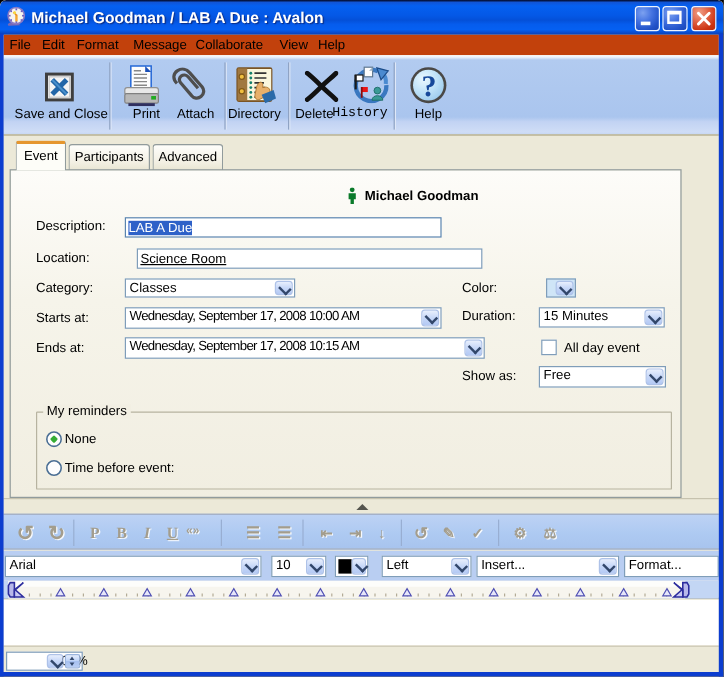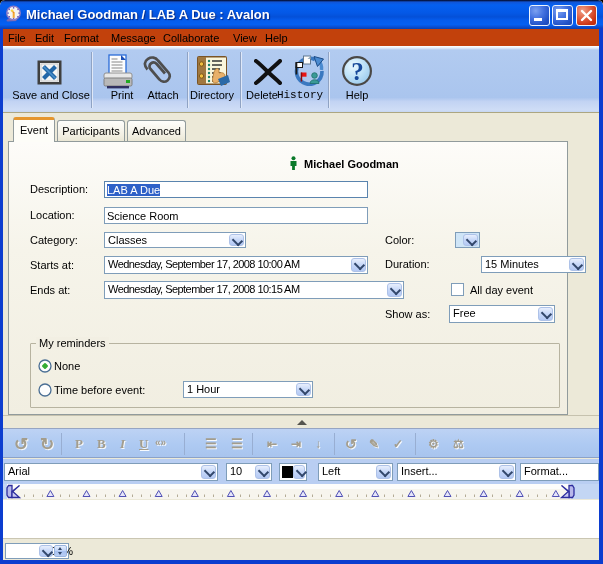--- a/index.html
+++ b/index.html
@@ -225,33 +225,33 @@
       <path d="M1.5 5 h6 v5 h-1.6 v4 h-2.8 v-4 H1.5 Z" fill="#0a7a2a"></path>
     </svg>
     <div class="lab" style="left:295px;top:16px;font-weight:bold">Michael Goodman</div>
 
     <div class="lab" style="left:21px;top:40.5px">Description:</div>
     <div class="inp" style="left:95px;top:39px;width:264px;height:17px;border-color:#5a84ae;">
       <span style="background:#2e61c8;color:#fff;">LAB A Due</span>
     </div>
 
     <div class="lab" style="left:21px;top:66.5px">Location:</div>
-    <div class="inp" style="left:95px;top:65px;width:264px;height:17px;">Science Room</div>
+    <div class="inp" style="left:105px;top:65px;width:288px;height:17px;text-decoration:underline;">Science Room</div>
 
     <div class="lab" style="left:21px;top:91.5px">Category:</div>
     <div class="combo" style="left:95px;top:90px;width:142px;height:16px;">Classes<div class="carrow"></div></div>
     <div class="lab" style="left:376px;top:91.5px">Color:</div>
     <div class="combo" style="left:446px;top:90px;width:25px;height:16px;background:#cfe5f7;">
         <div class="carrow"></div>
       </div>
 
     <div class="lab" style="left:21px;top:116.5px">Starts at:</div>
     <div class="combo" style="left:95px;top:114px;width:264px;height:18px;"><span style="letter-spacing:-0.55px">Wednesday, September 17, 2008 10:00 AM</span><div class="carrow"></div></div>
     <div class="lab" style="left:376px;top:115.5px">Duration:</div>
-    <div class="combo" style="left:440px;top:114px;width:105px;height:17px;margin-left:32px;">15 Minutes<div class="carrow"></div></div>
+    <div class="combo" style="left:440px;top:114px;width:105px;height:17px;">15 Minutes<div class="carrow"></div></div>
 
     <div class="lab" style="left:21px;top:141.5px">Ends at:</div>
     <div class="combo" style="left:95px;top:139px;width:300px;height:18px;"><span style="letter-spacing:-0.55px">Wednesday, September 17, 2008 10:15 AM</span><div class="carrow"></div></div>
     <div class="abs" style="left:442px;top:141px;width:13px;height:13px;background:#fff;border:1px solid #7f9db9;"></div>
     <div class="lab" style="left:461px;top:141.5px">All day event</div>
 
     <div class="lab" style="left:376px;top:165.5px">Show as:</div>
     <div class="combo" style="left:440px;top:163px;width:106px;height:18px;">Free<div class="carrow"></div></div>
 
     <fieldset id="fs" class="abs"></fieldset>
@@ -260,21 +260,20 @@
     <svg class="abs" style="left:29px;top:217px" width="14" height="14" viewBox="0 0 14 14">
       <circle cx="7" cy="7" r="6" fill="#fdfdfd" stroke="#4a6e94" stroke-width="1.3"></circle>
       <rect x="4.6" y="4.6" width="4.8" height="4.8" fill="#35ac35" transform="rotate(45 7 7)" rx="1"></rect>
     </svg>
     <div class="lab" style="left:45px;top:217.5px">None</div>
 
     <svg class="abs" style="left:29px;top:241px" width="14" height="14" viewBox="0 0 14 14">
       <circle cx="7" cy="7" r="6" fill="#fdfdfd" stroke="#4a6e94" stroke-width="1.3"></circle>
     </svg>
     <div class="lab" style="left:45px;top:241.5px">Time before event:</div>
-    <div class="combo" style="left:174px;top:239px;width:130px;height:17px;">1 Hour<div class="carrow"></div></div>
   </div>
 
   <div id="split" class="abs"></div>
   <div id="splitTri" class="abs"></div>
 
   <div id="fmt" class="abs">
     <span style="left:11px;top:5px;font-size:17px">↺</span>
     <span style="left:37px;top:5px;font-size:17px">↻</span>
     <div class="fsep" style="left:58px"></div>
     <span style="left:72px;top:7px;font-size:13px;font-family:'Liberation Serif'">P</span>

